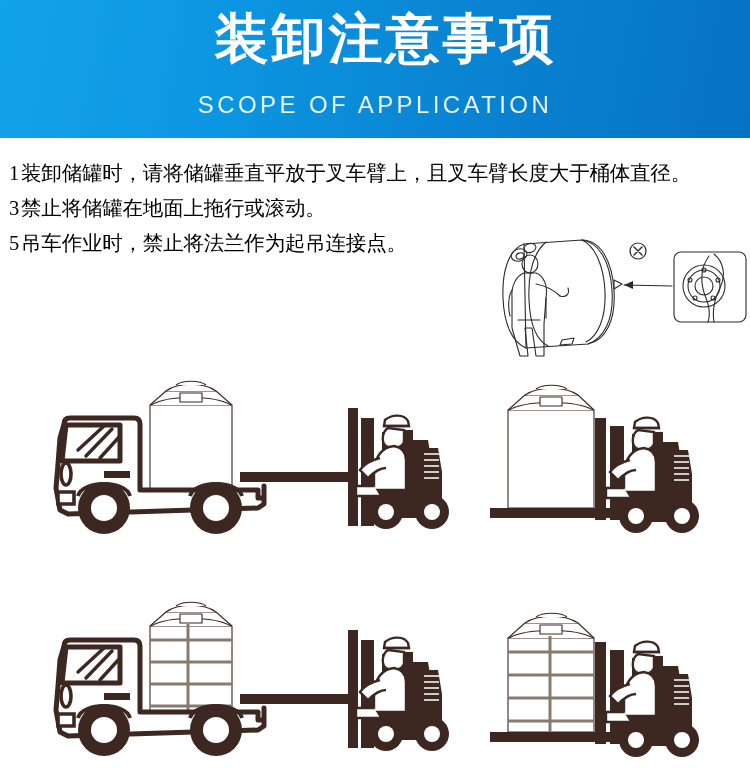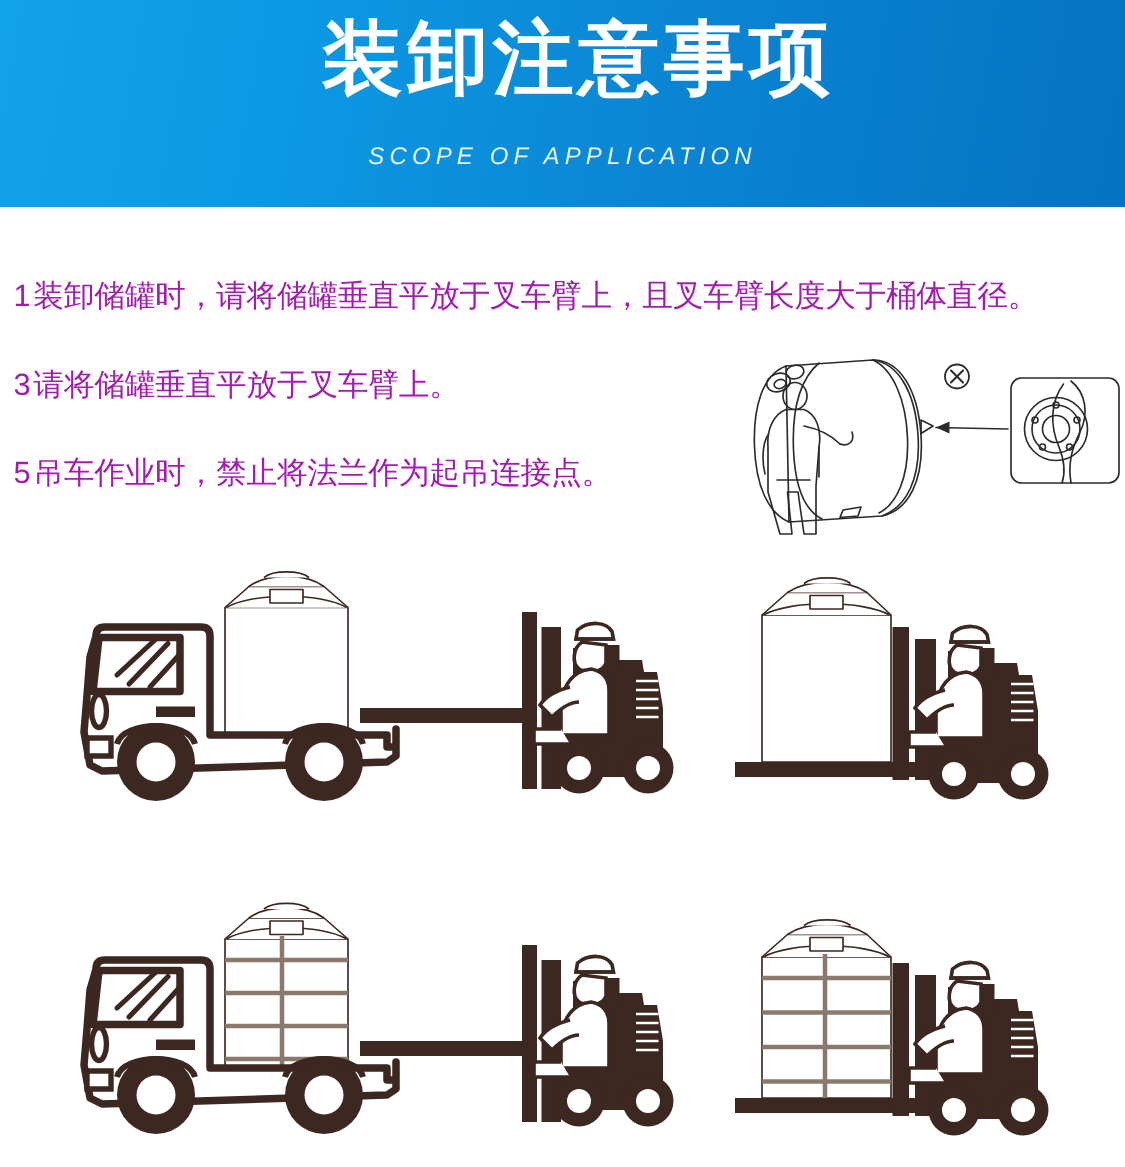--- a/index.html
+++ b/index.html
@@ -36,45 +36,43 @@
     font-family: "DejaVu Sans", "Liberation Sans", sans-serif;
     white-space: nowrap;
     padding-left: 21px;
   }
   .banner-subtitle {
     position: absolute;
     left: 0; right: 0;
     top: 93px;
     text-align: center;
     color: #e9f4fd;
-    font-size: 16px;
+    font-size: 24px;
     line-height: 24px;
     font-weight: 300;
     letter-spacing: 3.4px;
     font-family: "Liberation Sans", sans-serif;
     white-space: nowrap;
-    font-style: italic;
   }
 
   
   .rules {
     position: absolute;
     left: 0; top: 138px;
     width: 750px;
     padding: 18px 0 0 9px;
   }
   .rule-line {
-    color: #a21caf;
+    color: #000000;
     font-size: 20.5px;
     line-height: 35px;
     height: 35px;
     white-space: nowrap;
-    font-family: Liberation Sans, sans-serif;
+    font-family: Liberation Serif, serif;
     letter-spacing: -0.2px;
-    margin-top: 24px;
   }
   .rule-num { margin-right: 2px; }
 
   
   .illus-top-right {
     position: absolute;
     left: 462px; top: 228px;
     width: 288px; height: 140px;
   }
   .panel {
@@ -93,21 +91,21 @@
 <div class="banner">
   <div class="banner-title">装卸注意事项</div>
   <div class="banner-subtitle">SCOPE OF APPLICATION</div>
 </div>
 
 <div class="rules">
   <div class="rule-line">
     <span class="rule-num">1</span><span>装卸储罐时，请将储罐垂直平放于叉车臂上，且叉车臂长度大于桶体直径。</span>
   </div>
   <div class="rule-line">
-    <span class="rule-num">3</span><span>请将储罐垂直平放于叉车臂上。</span>
+    <span class="rule-num">3</span><span>禁止将储罐在地面上拖行或滚动。</span>
   </div>
   <div class="rule-line">
     <span class="rule-num">5</span><span>吊车作业时，禁止将法兰作为起吊连接点。</span>
   </div>
 </div>
 
 <div class="illus-top-right">
   <svg width="288" height="140" viewBox="0 0 288 140">
     <g fill="none" stroke="#2b2b2b" stroke-width="1.1" stroke-linecap="round" stroke-linejoin="round">
 

